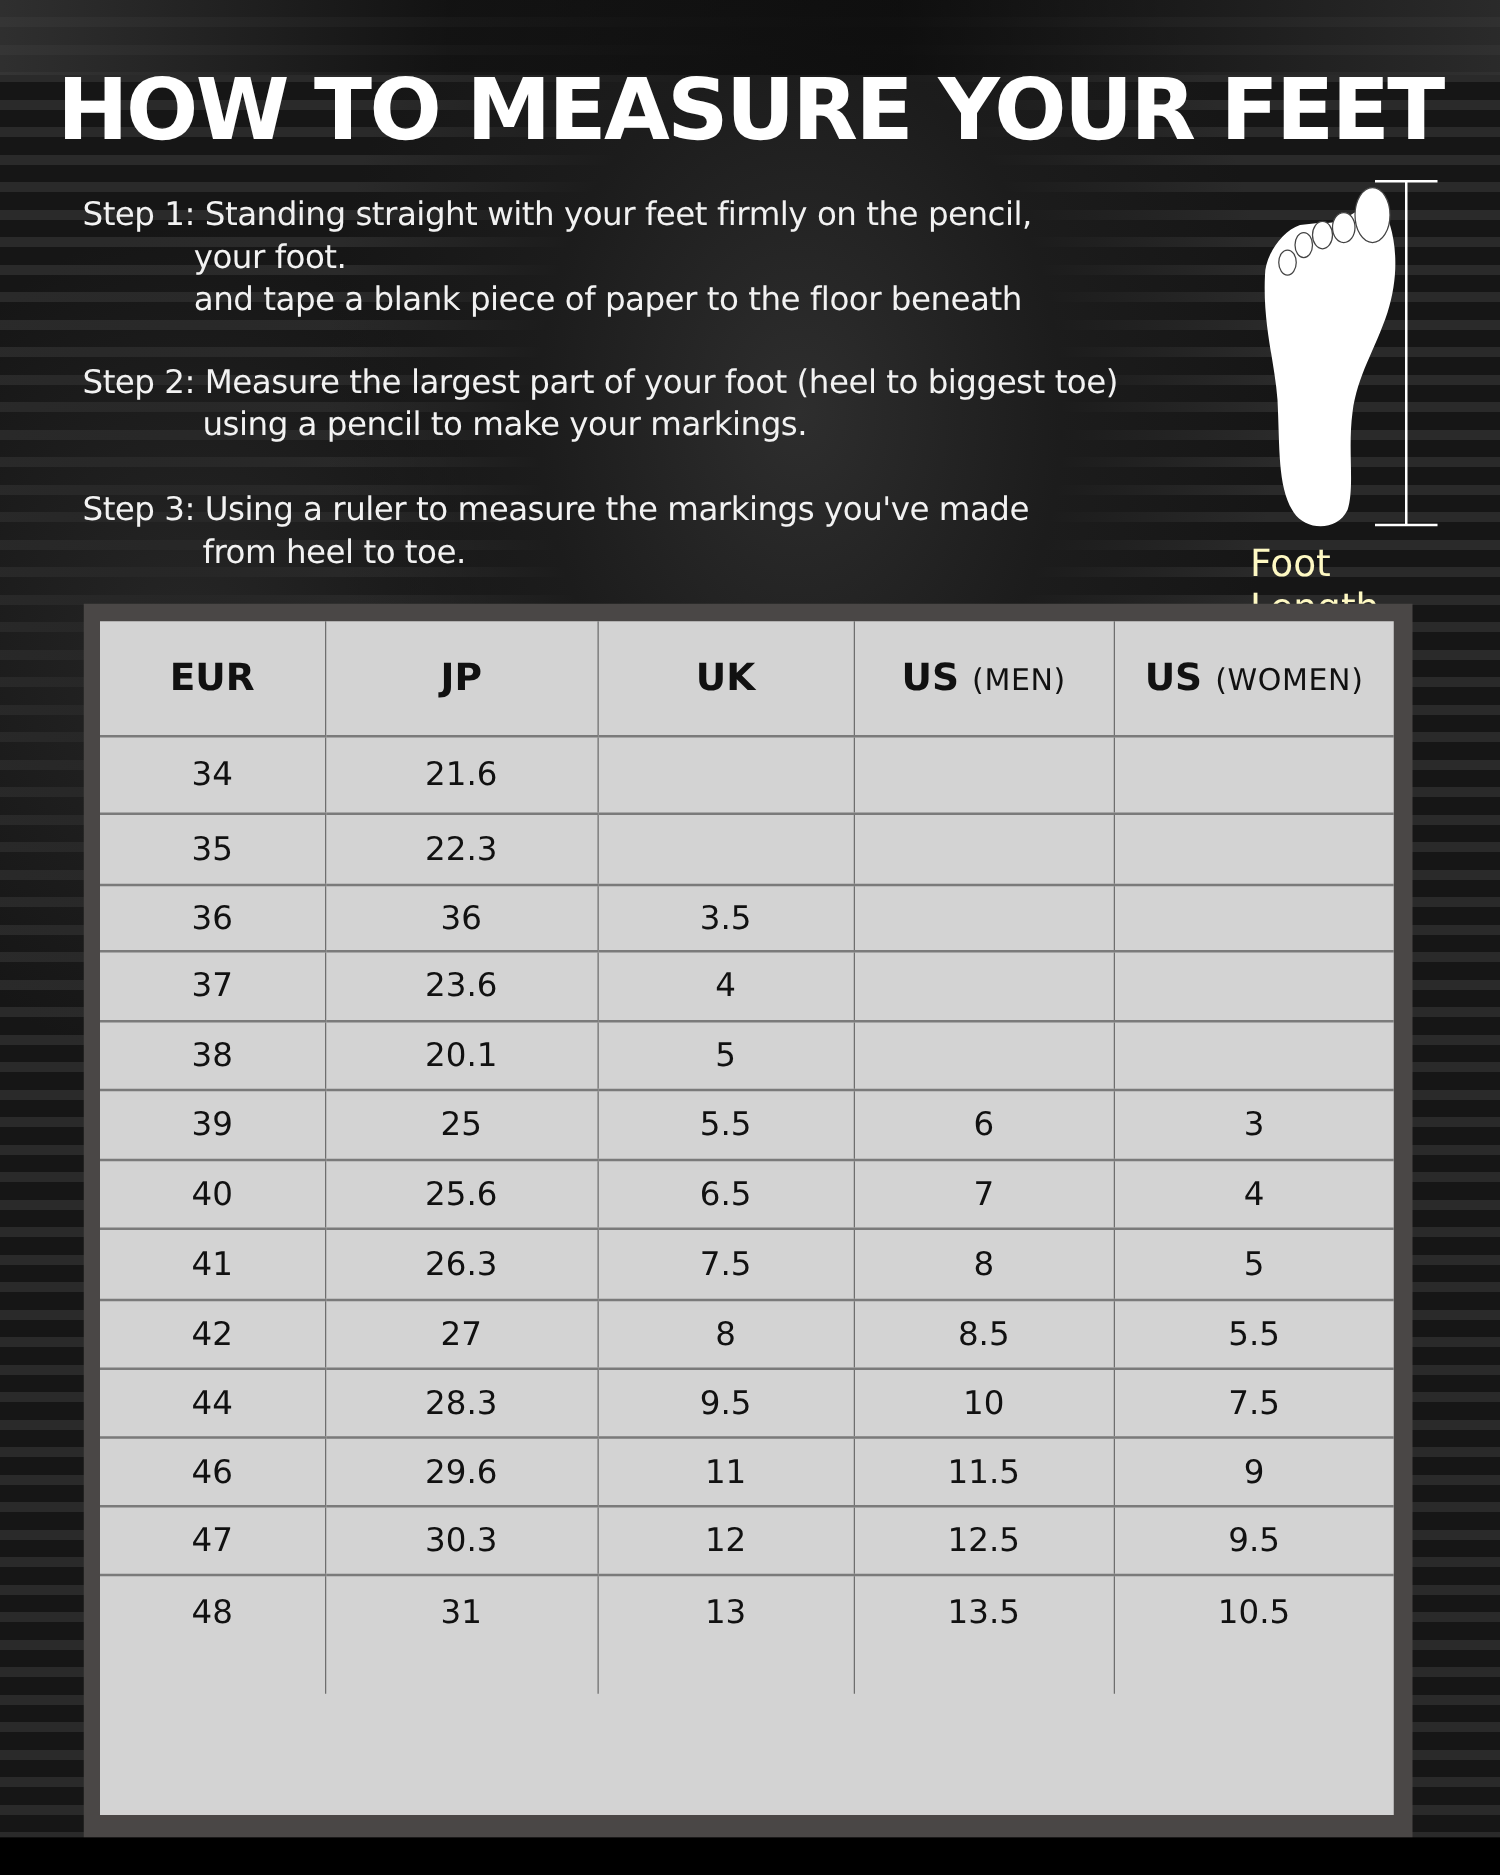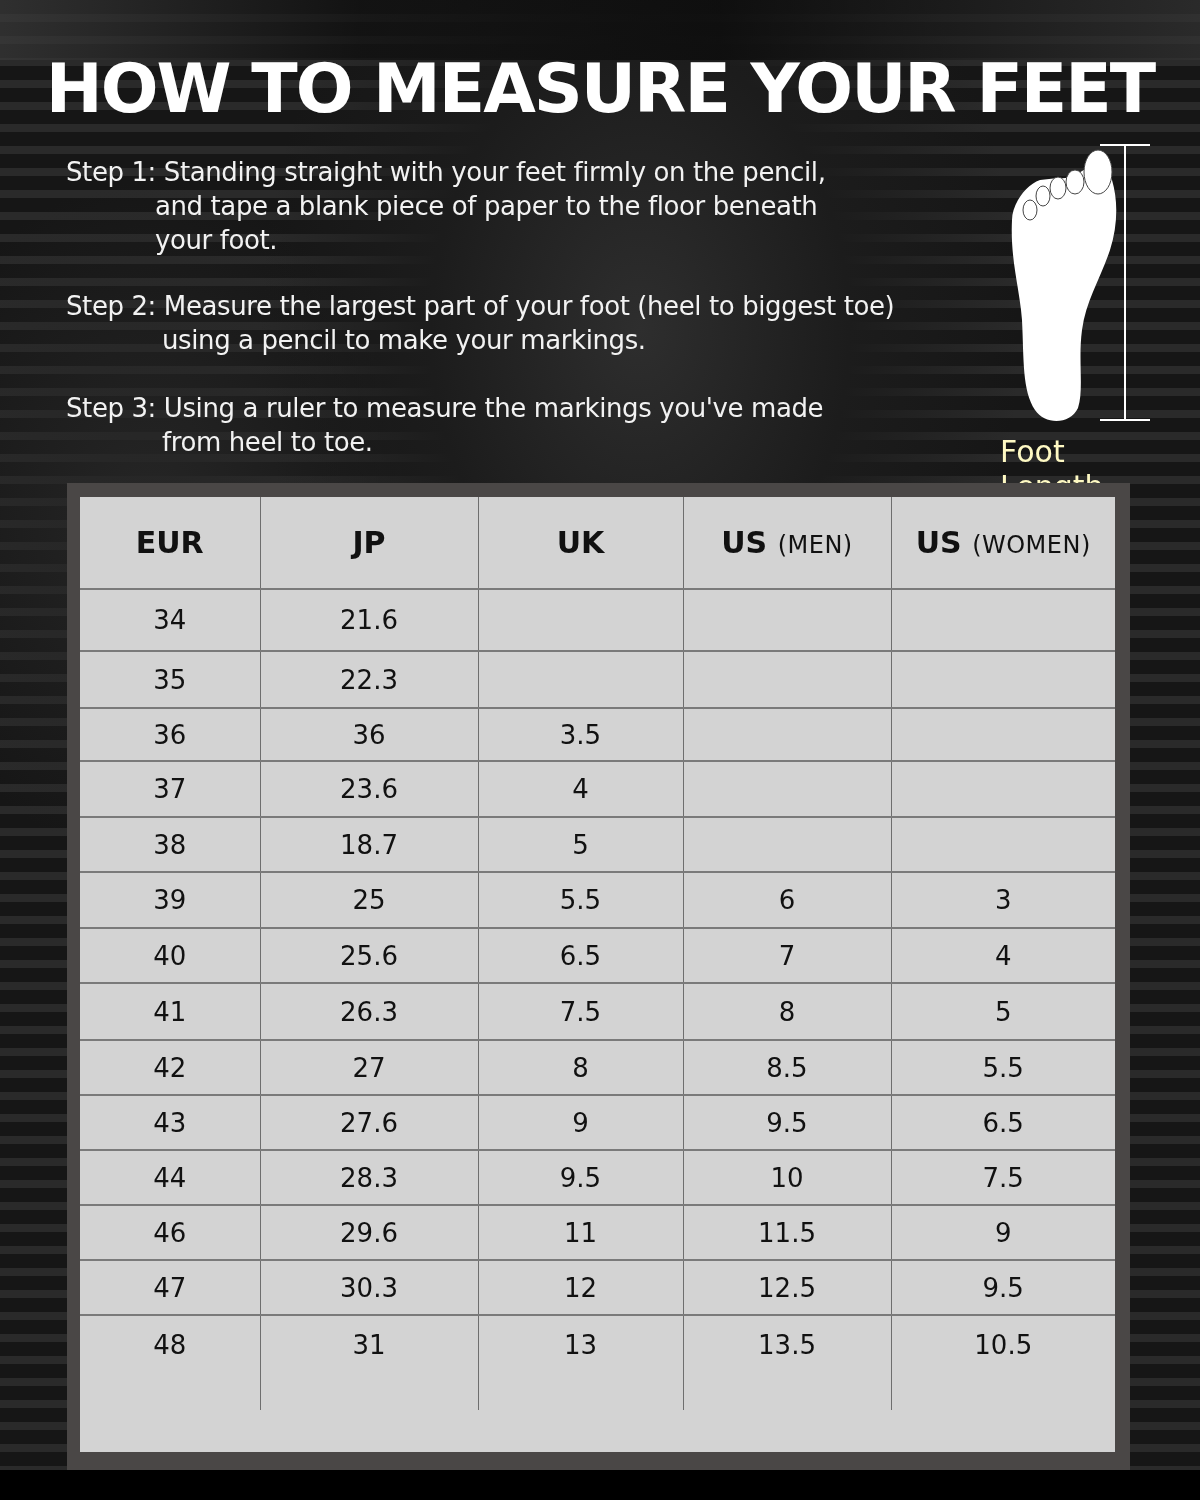--- a/index.html
+++ b/index.html
@@ -52,22 +52,22 @@
 <body>
 
 <div class="bg"></div>
 <div class="bg-top"></div>
 
 <h1 class="title" style="margin:0;">HOW TO MEASURE YOUR FEET</h1>
 
 <div class="steps">
   <div class="step" style="top:0px;">
     <span class="line"><span>Step 1:</span> <span>Standing straight with your feet firmly on the pencil,</span></span>
+    <span class="line indent1">your foot.</span>
     <span class="line indent1">and tape a blank piece of paper to the floor beneath</span>
-    <span class="line indent1">your foot.</span>
   </div>
   <div class="step" style="top:134px;">
     <span class="line"><span>Step 2:</span> <span>Measure the largest part of your foot (heel to biggest toe)</span></span>
     <span class="line indent2">using a pencil to make your markings.</span>
   </div>
   <div class="step" style="top:236px;">
     <span class="line"><span>Step 3:</span> <span>Using a ruler to measure the markings you've made</span></span>
     <span class="line indent2">from heel to toe.</span>
   </div>
 </div>
@@ -131,21 +131,21 @@
       </tr>
       <tr>
         <td style="height: 54px;">37</td>
         <td style="height: 54px;">23.6</td>
         <td style="height: 54px;">4</td>
         <td style="height: 54px;"></td>
         <td style="height: 54px;"></td>
       </tr>
       <tr>
         <td style="height: 53px;">38</td>
-        <td style="height: 53px;">18.7</td>
+        <td style="height: 53px;">20.1</td>
         <td style="height: 53px;">5</td>
         <td style="height: 53px;"></td>
         <td style="height: 53px;"></td>
       </tr>
       <tr>
         <td style="height: 54px;">39</td>
         <td style="height: 54px;">25</td>
         <td style="height: 54px;">5.5</td>
         <td style="height: 54px;">6</td>
         <td style="height: 54px;">3</td>
@@ -163,27 +163,20 @@
         <td style="height: 55px;">7.5</td>
         <td style="height: 55px;">8</td>
         <td style="height: 55px;">5</td>
       </tr>
       <tr>
         <td style="height: 53px;">42</td>
         <td style="height: 53px;">27</td>
         <td style="height: 53px;">8</td>
         <td style="height: 53px;">8.5</td>
         <td style="height: 53px;">5.5</td>
-      </tr>
-      <tr>
-        <td style="height: 53px;">43</td>
-        <td style="height: 53px;">27.6</td>
-        <td style="height: 53px;">9</td>
-        <td style="height: 53px;">9.5</td>
-        <td style="height: 53px;">6.5</td>
       </tr>
       <tr>
         <td style="height: 53px;">44</td>
         <td style="height: 53px;">28.3</td>
         <td style="height: 53px;">9.5</td>
         <td style="height: 53px;">10</td>
         <td style="height: 53px;">7.5</td>
       </tr>
       <tr>
         <td style="height: 53px;">46</td>

